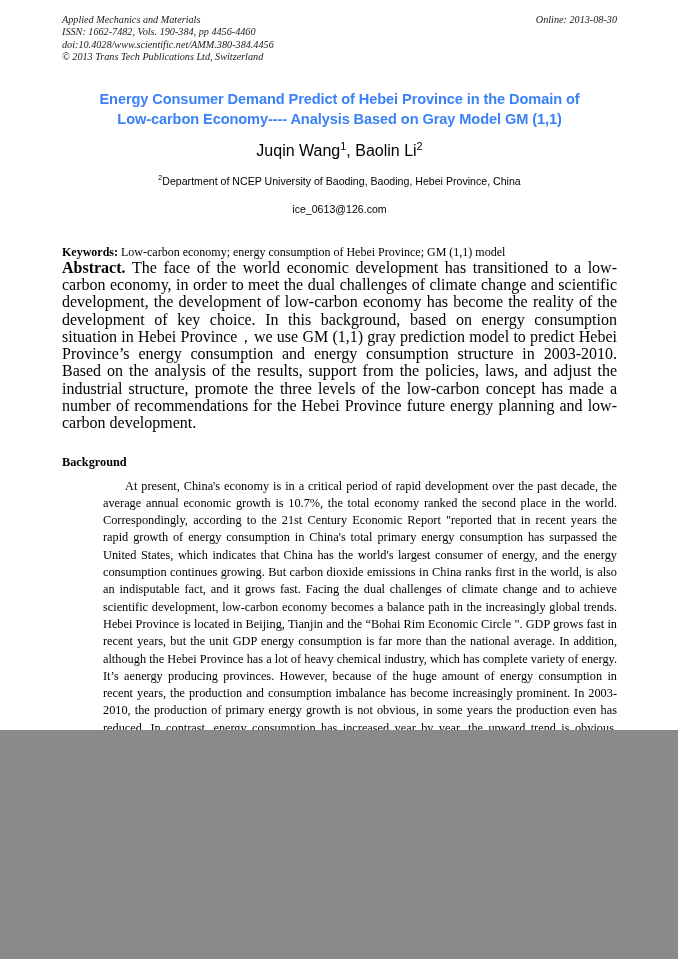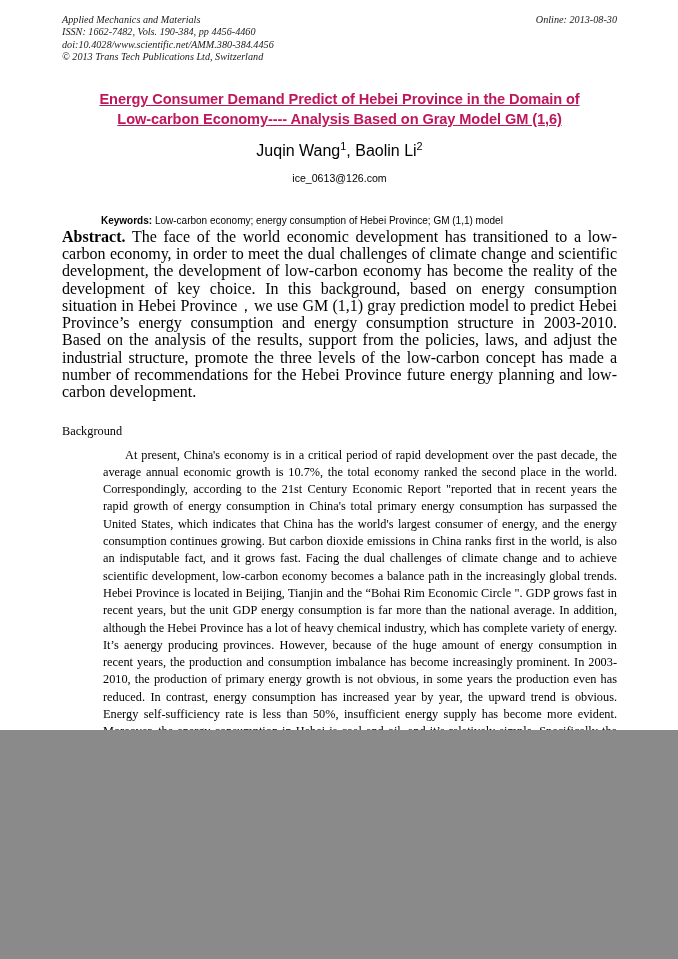--- a/index.html
+++ b/index.html
@@ -44,24 +44,23 @@
   .journal-line { white-space: nowrap; }
 
   
   .title-block {
     margin-top: 25px;
     text-align: center;
     font-family: "Liberation Sans", "DejaVu Sans", sans-serif;
     font-weight: bold;
     font-size: 14.6px;
     line-height: 20px;
-    color: #be185d;
+    color: #3b82f6;
     letter-spacing: -0.1px;
     padding: 0 8px;
-    text-decoration: underline;
   }
 
   
   .authors {
     margin-top: 13px;
     text-align: center;
     font-family: "Liberation Sans", "DejaVu Sans", sans-serif;
     font-size: 16px;
     color: #000;
   }
@@ -82,44 +81,43 @@
   }
   sup {
     font-size: 0.68em;
     vertical-align: super;
     line-height: 0;
   }
 
   
   .keywords {
     margin-top: 30px;
-    font-family: Liberation Sans, sans-serif;
-    font-size: 10px;
+    font-family: Liberation Serif, serif;
+    font-size: 12px;
     line-height: 14px;
     color: #000;
-    margin-left: 39px;
   }
   .keywords .kw-label { font-weight: bold; }
 
   
   .abstract {
     font-family: "Liberation Serif", "DejaVu Serif", serif;
     font-size: 16px;
     line-height: 17.3px;
     text-align: justify;
     text-justify: inter-word;
     color: #000;
   }
   .abstract .ab-label { font-weight: bold; }
 
   
   .section-heading {
     margin-top: 22px;
     font-family: "Liberation Serif", "DejaVu Serif", serif;
-    font-weight: normal;
+    font-weight: bold;
     font-size: 12.3px;
     line-height: 16px;
     color: #000;
   }
   .body-para {
     margin-top: 8px;
     font-family: "Liberation Serif", "DejaVu Serif", serif;
     font-size: 12.3px;
     line-height: 17.3px;
     text-align: justify;
@@ -140,28 +138,29 @@
         <span class="left">Applied Mechanics and Materials</span>
         <span class="right">Online: 2013-08-30</span>
       </div>
       <div class="journal-line">ISSN: 1662-7482, Vols. 190-384, pp 4456-4460</div>
       <div class="journal-line">doi:10.4028/www.scientific.net/AMM.380-384.4456</div>
       <div class="journal-line">© 2013 Trans Tech Publications Ltd, Switzerland</div>
     </div>
 
     <div class="title-block">
       <div>Energy Consumer Demand Predict of Hebei Province in the Domain of</div>
-      <div>Low-carbon Economy---- Analysis Based on Gray Model GM (1,6)</div>
+      <div>Low-carbon Economy---- Analysis Based on Gray Model GM (1,1)</div>
     </div>
 
     <div class="authors">
       <span>Juqin Wang</span><sup>1</sup><span>, </span><span>Baolin Li</span><sup>2</sup>
     </div>
 
     <div class="affil">
+      <div><sup>2</sup><span>Department of NCEP University of Baoding, Baoding, Hebei Province, China</span></div>
     </div>
 
     <div class="email">ice_0613@126.com</div>
 
     <div class="keywords">
       <span class="kw-label">Keywords:</span><span> Low-carbon economy; energy consumption of Hebei Province; GM (1,1) model</span>
     </div>
 
     <div class="abstract">
       <span class="ab-label">Abstract.</span><span> The face of the world economic development has transitioned to a low-carbon economy, in order to meet the dual challenges of climate change and scientific development, the development of low-carbon economy has become the reality of the development of key choice. In this background, based on energy consumption situation in Hebei Province，we use GM (1,1) gray prediction model to predict Hebei Province’s energy consumption and energy consumption structure in 2003-2010. Based on the analysis of the results, support from the policies, laws, and adjust the industrial structure, promote the three levels of the low-carbon concept has made a number of recommendations for the Hebei Province future energy planning and low-carbon development.</span>

